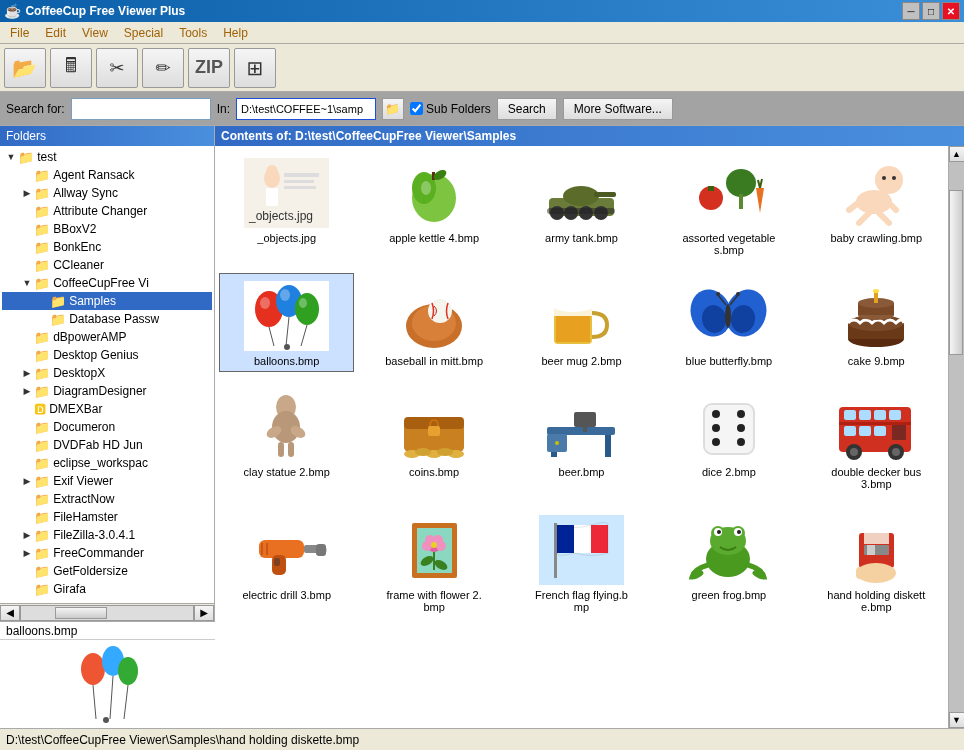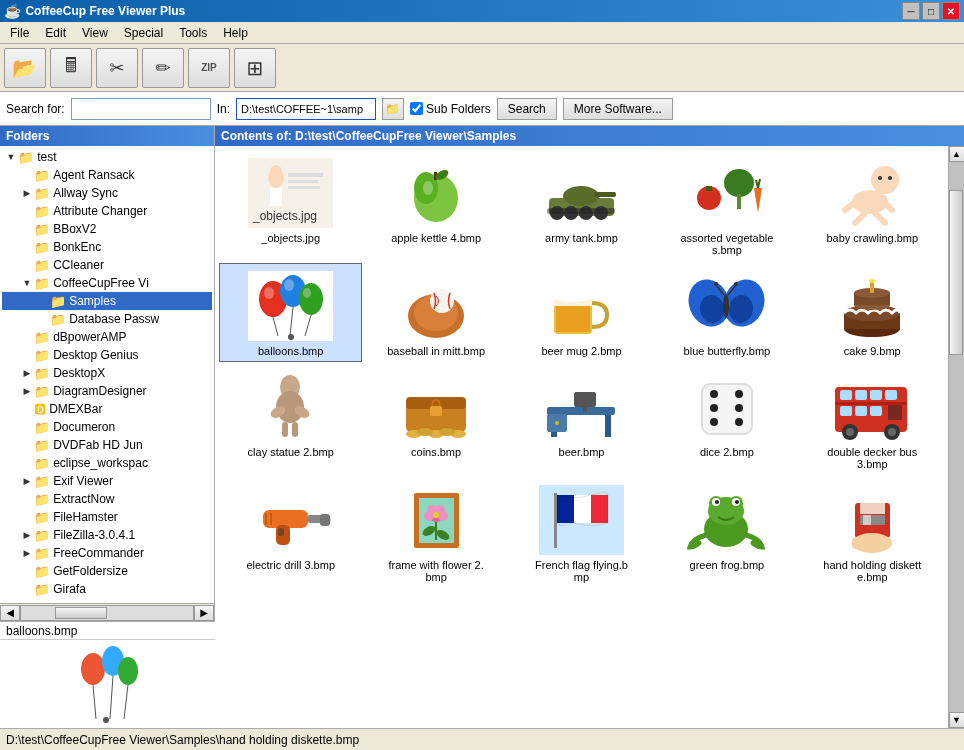--- a/index.html
+++ b/index.html
@@ -29,21 +29,21 @@
       background: #ece9d8;
       height: 22px;
       display: flex;
       align-items: center;
       border-bottom: 1px solid #aaa;
       padding: 0 2px;
     }
     .menu-item {
       padding: 2px 8px;
       cursor: pointer;
-      color: #000000;
+      color: #a16207;
     }
 
     
     #toolbar {
       background: #ece9d8;
       height: 48px;
       display: flex;
       align-items: center;
       padding: 2px 4px;
       border-bottom: 1px solid #aaa;
@@ -53,21 +53,21 @@
       width: 42px; height: 40px;
       background: linear-gradient(to bottom, #f5f5f5, #ddd);
       border: 1px solid #999;
       display: flex; flex-direction: column; align-items: center; justify-content: center;
       cursor: pointer; font-size: 9px; color: #333;
       border-radius: 2px;
     }
 
     
     #searchbar {
-      background: #ffffff;
+      background: #a3a3a3;
       height: 34px;
       display: flex;
       align-items: center;
       padding: 0 6px;
       border-bottom: 1px solid #aaa;
       gap: 6px;
     }
     #searchbar label { color: #000; white-space: nowrap; }
     #search-input {
       width: 140px; height: 22px;
@@ -108,21 +108,21 @@
     
     #left-panel {
       width: 215px;
       display: flex;
       flex-direction: column;
       border-right: 1px solid #aaa;
     }
     #folders-header {
       background: linear-gradient(to right, #316ac5, #4a8fde);
       color: white;
-      font-weight: bold;
+      font-weight: normal;
       padding: 2px 6px;
       height: 20px;
       display: flex; align-items: center;
     }
     #folder-tree {
       flex: 1;
       overflow-y: auto;
       overflow-x: hidden;
       background: white;
       padding: 2px;
@@ -212,21 +212,21 @@
     #contents-area {
       flex: 1;
       background: white;
       overflow-y: auto;
       overflow-x: hidden;
       padding: 4px;
     }
     #file-grid {
       display: grid;
       grid-template-columns: repeat(5, 1fr);
-      gap: 2px;
+      gap: 12px;
     }
     .file-item {
       display: flex; flex-direction: column;
       align-items: center;
       cursor: pointer;
       padding: 4px 2px;
       border: 1px solid transparent;
     }
     .file-thumb {
       width: 90px; height: 75px;
@@ -313,21 +313,21 @@
   <div class="toolbar-btn">
     <span style="font-size:20px;">🖩</span>
   </div>
   <div class="toolbar-btn">
     <span style="font-size:18px;">✂</span>
   </div>
   <div class="toolbar-btn">
     <span style="font-size:18px;">✏</span>
   </div>
   <div class="toolbar-btn">
-    <span style="font-size:10px; font-weight:bold; color:#555;">ZIP</span>
+    <span style="font-size:18px; font-weight:bold; color:#555;">ZIP</span>
   </div>
   <div class="toolbar-btn">
     <span style="font-size:20px;">⊞</span>
   </div>
 </div>
 
 <div id="searchbar">
   <label>Search for:</label>
   <input type="text" id="search-input" value="" style="">
   <label>In:</label>

